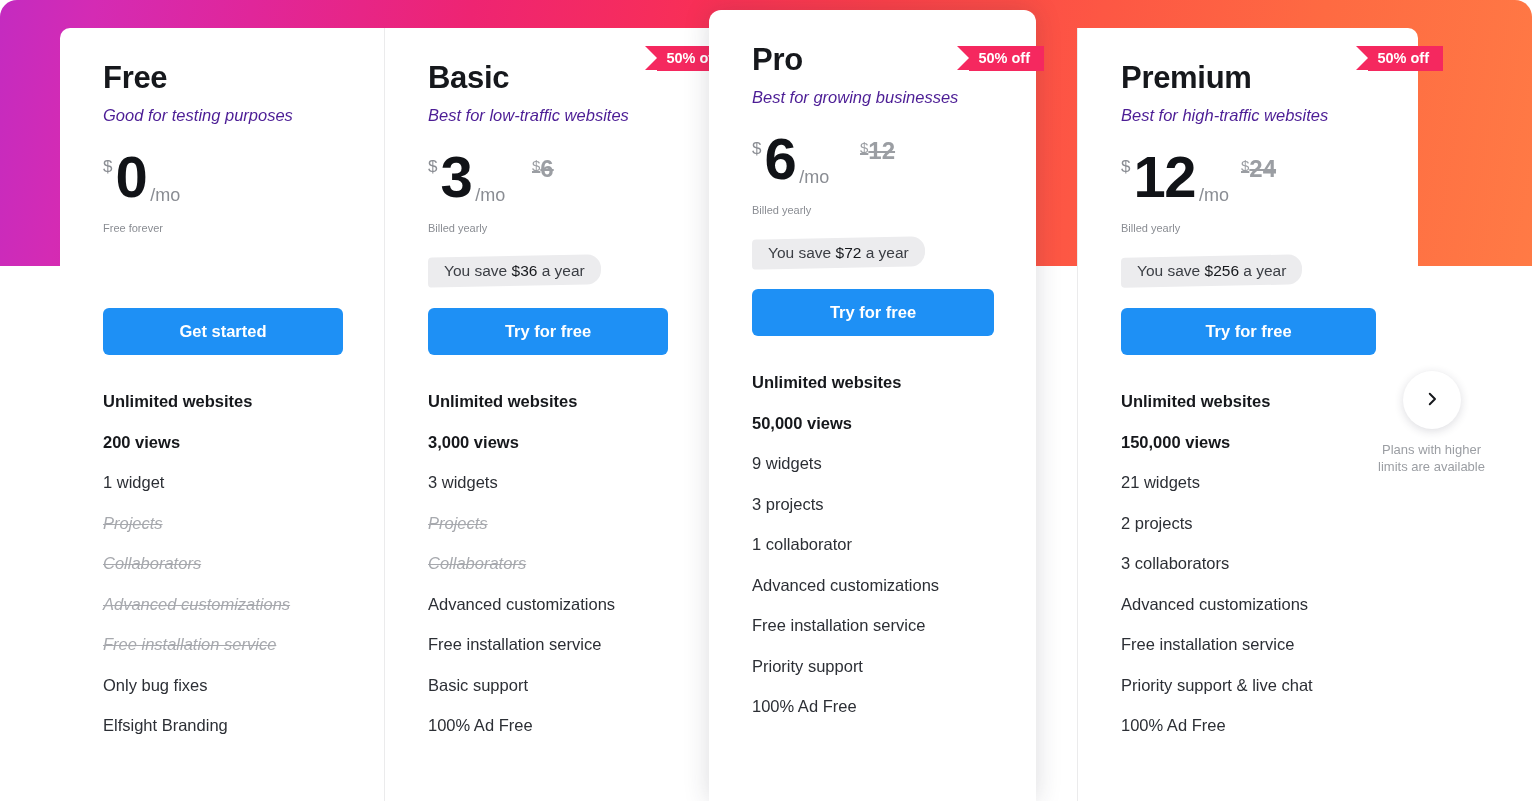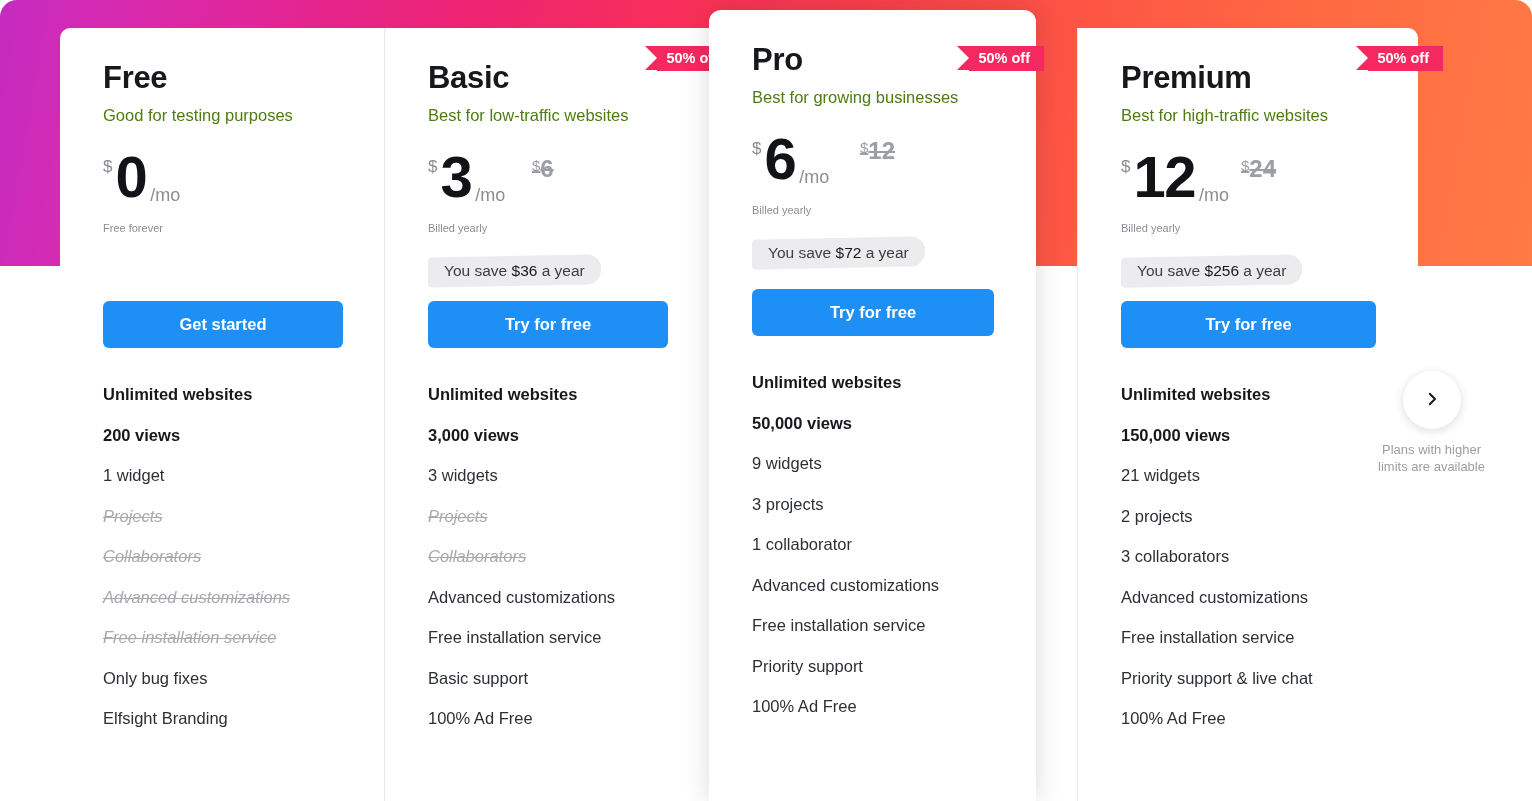--- a/index.html
+++ b/index.html
@@ -119,22 +119,23 @@
   .plan-name {
     font-size: 31px;
     font-weight: bold;
     color: #16181c;
     letter-spacing: -0.3px;
     line-height: 1.05;
   }
   .plan-tagline {
     margin-top: 10px;
     font-size: 16.5px;
-    color: #4d7c0f;
+    color: #4c1d95;
     line-height: 1.25;
+    font-style: italic;
   }
 
   
   .price-row {
     position: relative;
     margin-top: 25px;
     height: 62px;
   }
   .price-now {
     display: inline-flex;
@@ -215,21 +216,21 @@
   .savings > span { position: relative; z-index: 1; }
   .savings b { font-weight: normal; color: #16181c; }
 
   .savings-spacer { margin-top: 22px; height: 30px; }
 
   
   .cta {
     display: block;
     width: 100%;
     height: 47px;
-    margin-top: 15px;
+    margin-top: 22px;
     border: none;
     border-radius: 6px;
     background: #1e90f5;
     color: #ffffff;
     font-family: inherit;
     font-size: 16.5px;
     font-weight: bold;
     cursor: pointer;
   }
   .card.featured .cta { margin-top: 21px; }

